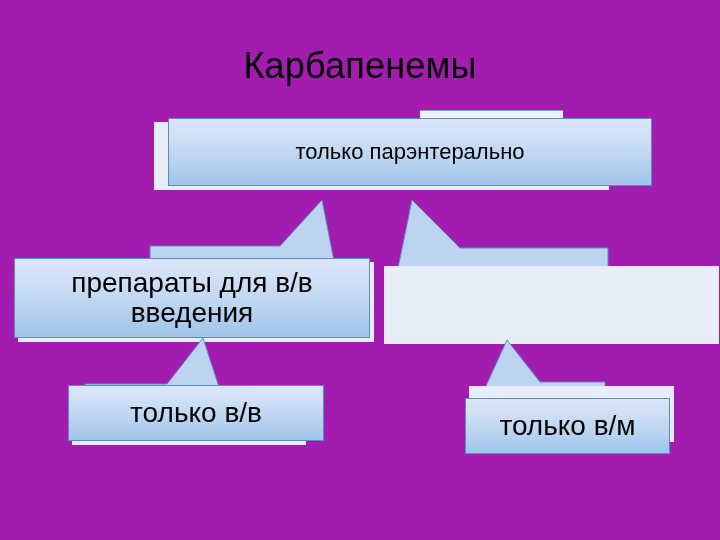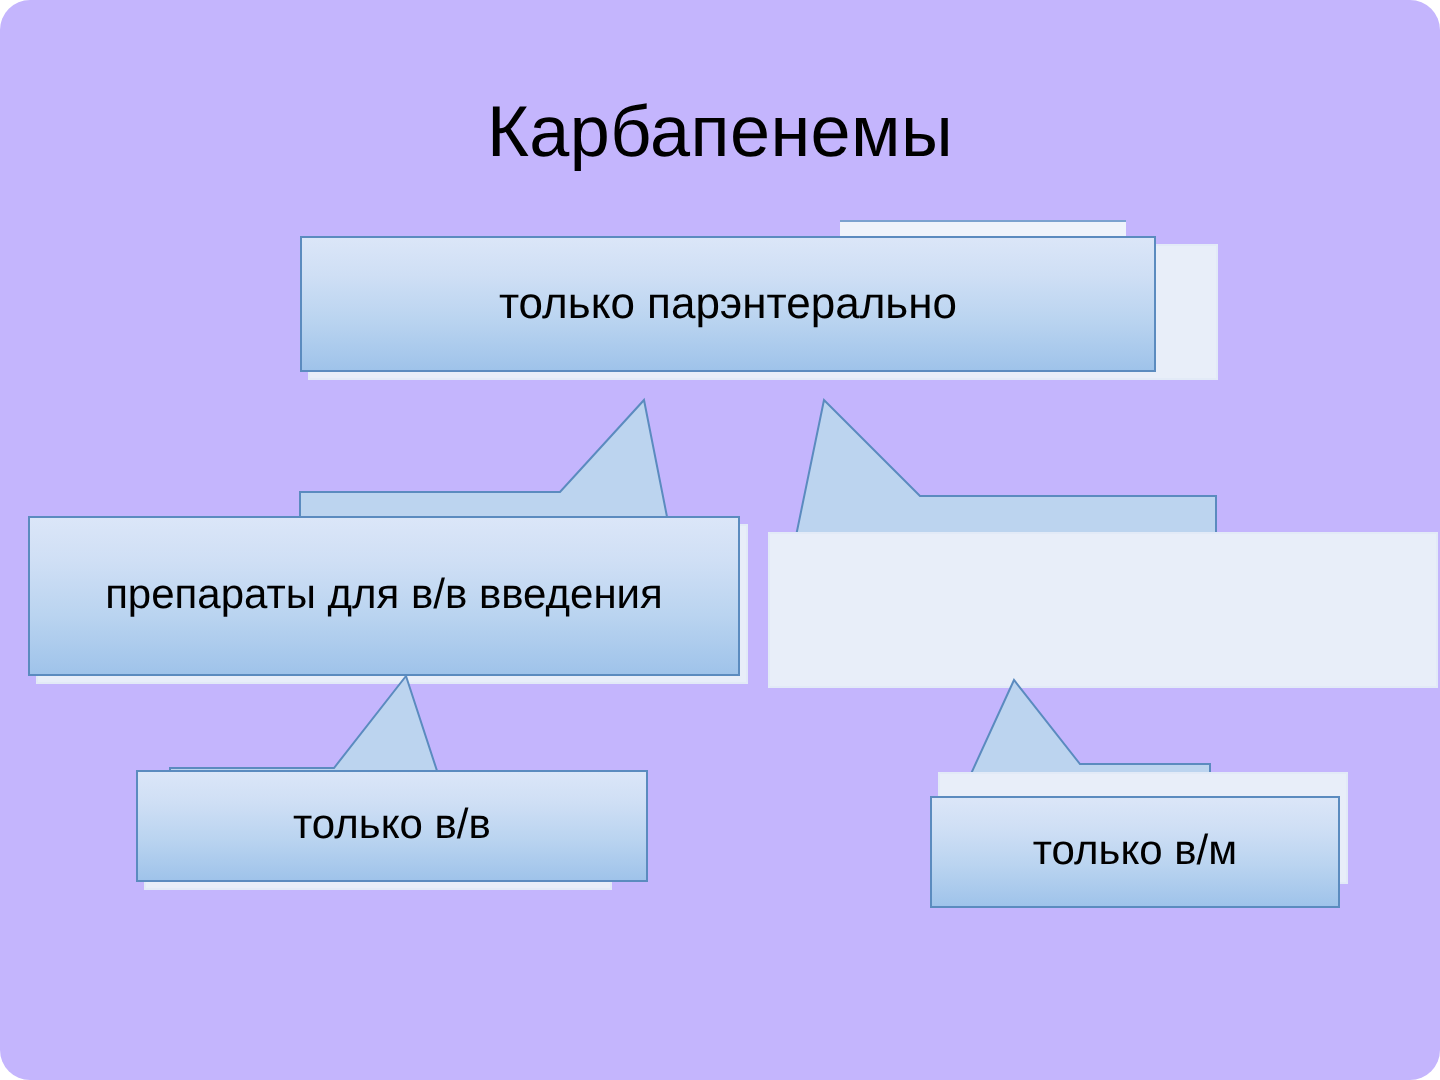--- a/index.html
+++ b/index.html
@@ -7,23 +7,22 @@
     padding: 0;
     background: #ffffff;
   }
   body {
     font-family: "Liberation Sans", "DejaVu Sans", sans-serif;
   }
   #slide {
     position: relative;
     width: 720px;
     height: 540px;
-    background: #c4b5fd;
+    background: #a21caf;
     overflow: hidden;
-    border-radius: 15px;
   }
   #slide-title {
     position: absolute;
     left: 0;
     top: 44px;
     width: 720px;
     text-align: center;
     font-size: 36px;
     line-height: 44px;
     color: #000000;
@@ -35,21 +34,21 @@
   .pp-box {
     position: absolute;
     box-sizing: border-box;
     border: 1px solid #5b8bbf;
     background: linear-gradient(to bottom, #dbe6f8 0%, #cfdff5 28%, #bad4f0 62%, #9fc3ea 100%);
     display: flex;
     align-items: center;
     justify-content: center;
     text-align: center;
     color: #000000;
-    font-size: 21px;
+    font-size: 28px;
     line-height: 30px;
     padding: 2px 10px;
   }
   .pp-box .txt { display: block; width: 100%; }
 
   
   .pp-shadow {
     position: absolute;
     background: #e8eef9;
     border: 1px solid #e2eaf7;
@@ -64,21 +63,21 @@
     background: #eef3fb;
   }
 
   
   .conn {
     position: absolute;
     overflow: visible;
   }
 
   
-  #box-top        { left: 150px; top: 118px; width: 428px; height: 68px; font-size: 22px; }
+  #box-top        { left: 168px; top: 118px; width: 484px; height: 68px; font-size: 22px; }
   #box-top-shadow { left: 154px; top: 122px; width: 455px; height: 68px; }
 
   #box-iv         { left: 14px;  top: 258px; width: 356px; height: 80px; }
   #box-iv-shadow  { left: 18px;  top: 262px; width: 356px; height: 80px; }
 
   #box-im         { left: 380px; top: 262px; width: 335px; height: 78px; }
   #box-im-shadow  { left: 384px; top: 266px; width: 335px; height: 78px; }
 
   #box-only-iv        { left: 68px;  top: 385px; width: 256px; height: 56px; }
   #box-only-iv-shadow { left: 72px;  top: 389px; width: 234px; height: 56px; }

